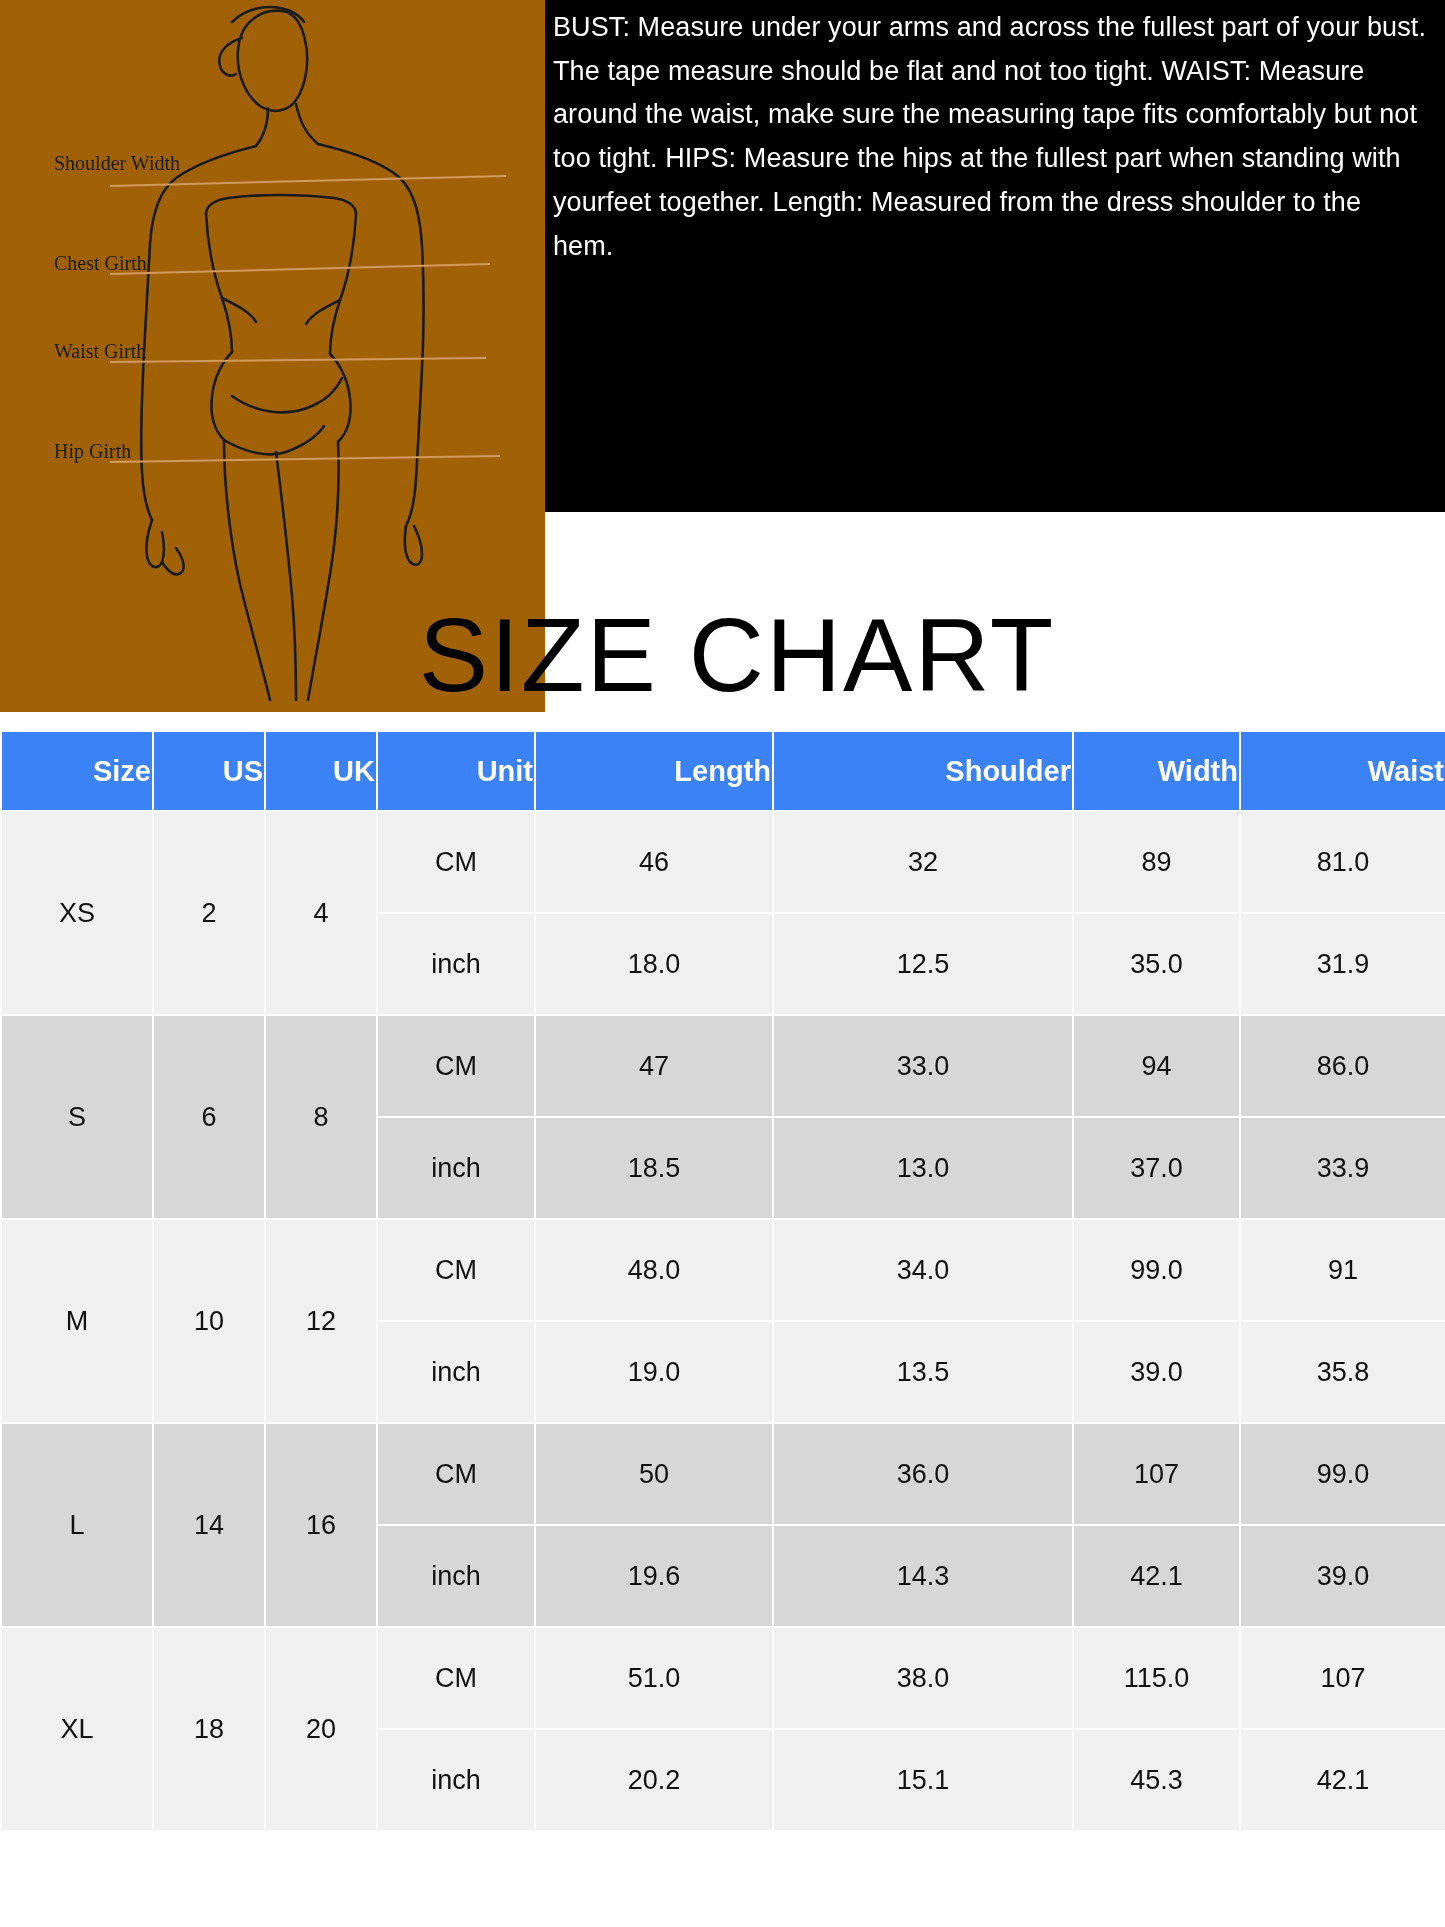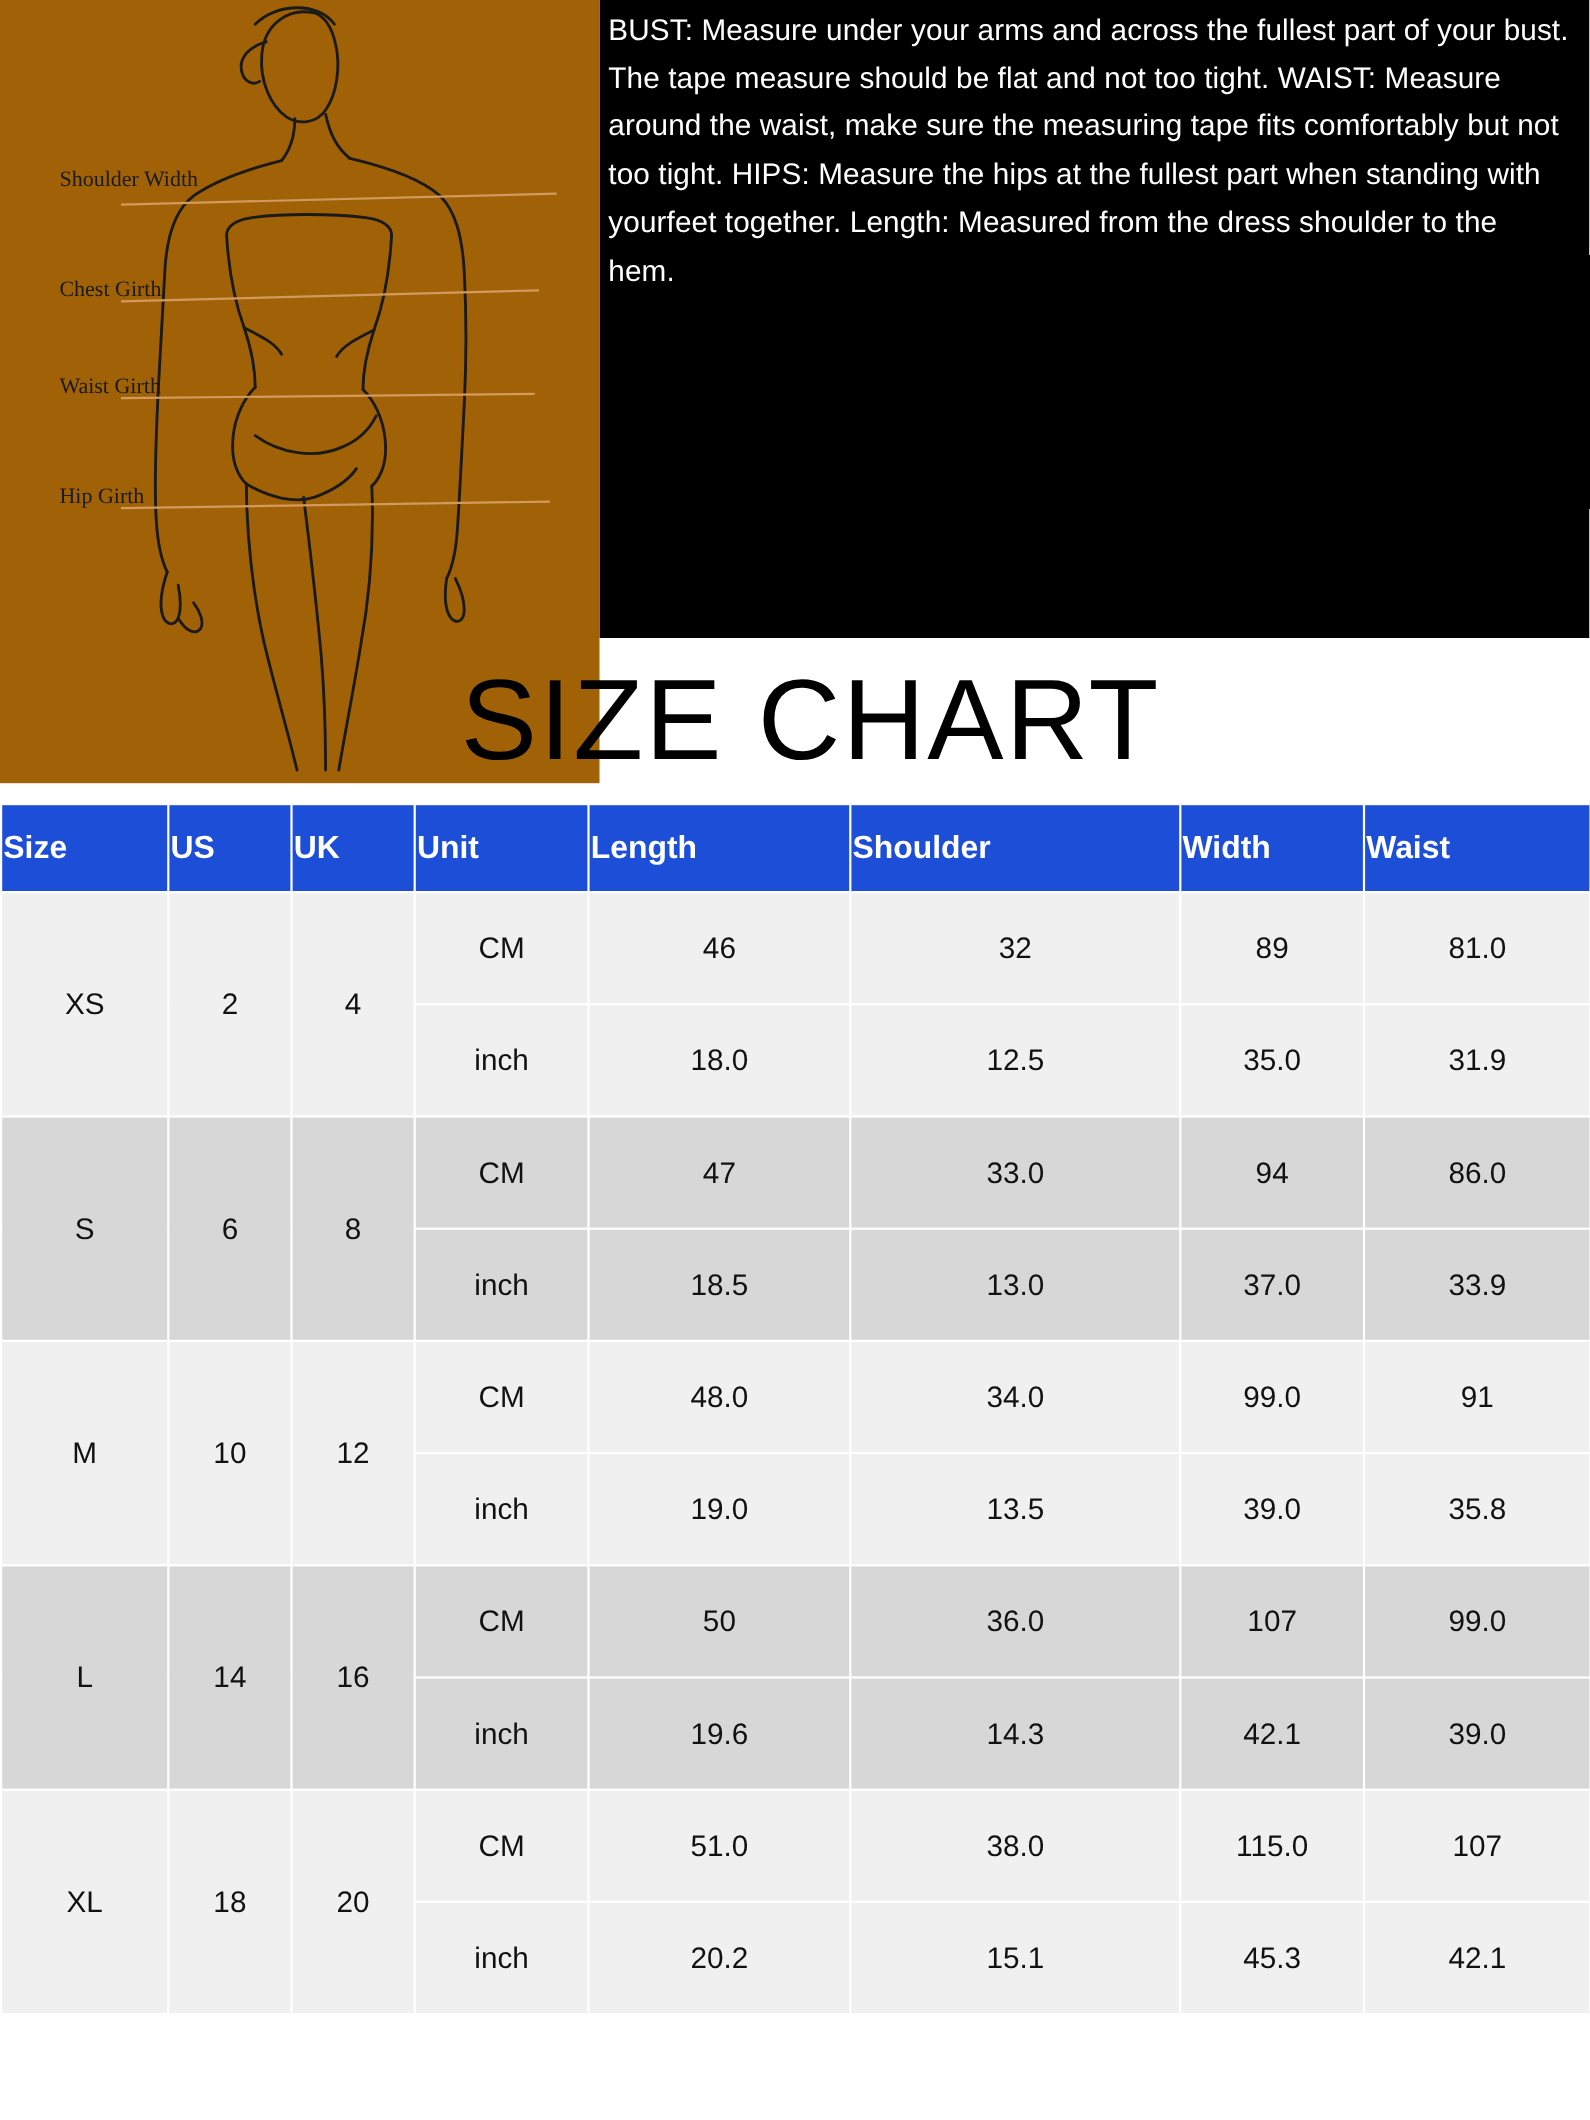--- a/index.html
+++ b/index.html
@@ -43,21 +43,21 @@
   }
   .lbl-shoulder { left: 54px; top: 152px; }
   .lbl-chest    { left: 54px; top: 252px; }
   .lbl-waist    { left: 54px; top: 340px; }
   .lbl-hip      { left: 54px; top: 440px; }
 
   .instructions {
     flex: 1 1 auto;
     background: #000000;
     color: #ffffff;
-    height: 580px;
+    height: 512px;
     box-sizing: border-box;
     padding: 6px 18px 10px 8px;
     overflow: hidden;
   }
   .instructions p {
     margin: 0;
     font-size: 27px;
     line-height: 1.62;
     font-family: "Liberation Sans", sans-serif;
     letter-spacing: 0.1px;
@@ -90,27 +90,27 @@
   table.size-table col.c-size { width: 152px; }
   table.size-table col.c-us   { width: 112px; }
   table.size-table col.c-uk   { width: 112px; }
   table.size-table col.c-unit { width: 158px; }
   table.size-table col.c-len  { width: 238px; }
   table.size-table col.c-sho  { width: 300px; }
   table.size-table col.c-bust { width: 167px; }
   table.size-table col.c-wai  { width: 206px; }
 
   table.size-table th {
-    background: #1d4ed8;
+    background: #3b82f6;
     color: #ffffff;
     font-size: 29px;
     font-weight: bold;
     height: 76px;
     border: 2px solid #ffffff;
-    text-align: left;
+    text-align: right;
     font-family: "Liberation Sans", sans-serif;
   }
   table.size-table td {
     text-align: center;
     font-size: 27px;
     height: 98px;
     border: 2px solid #ffffff;
     font-family: "Liberation Sans", sans-serif;
     color: #111111;
   }

